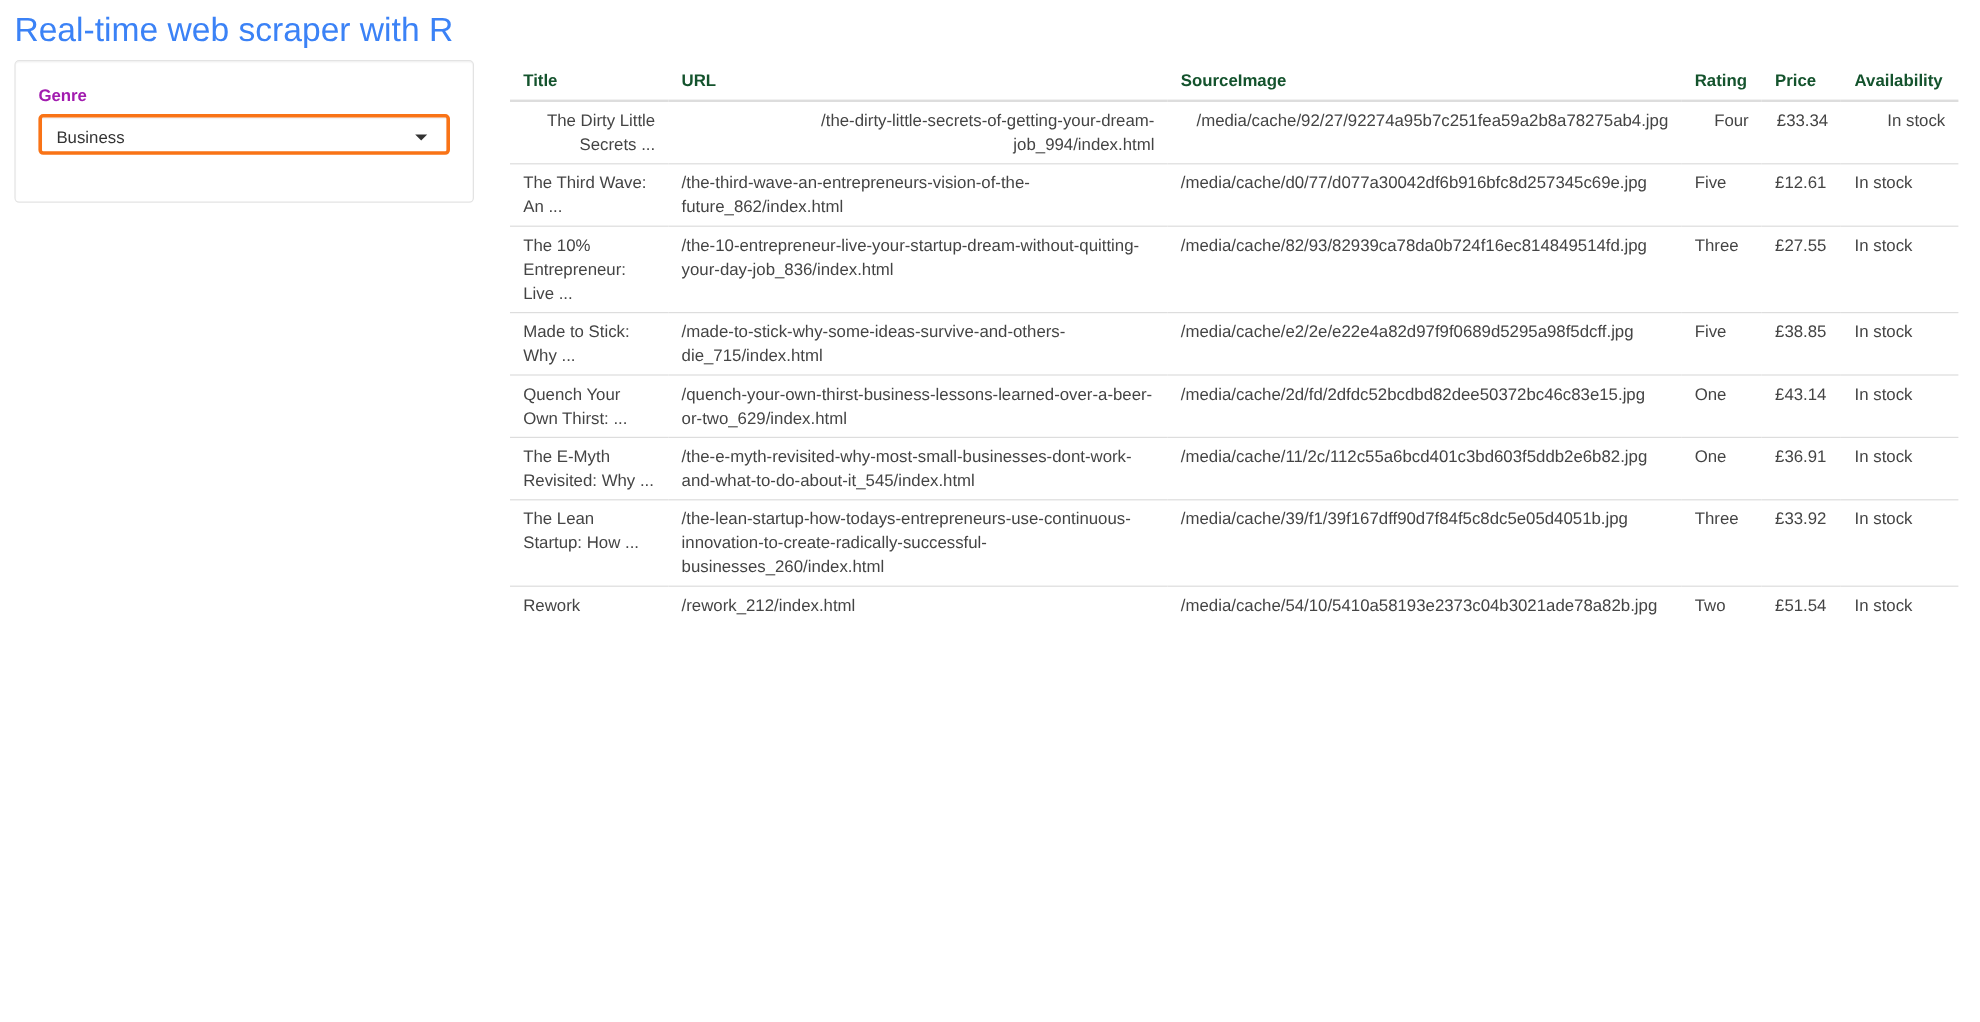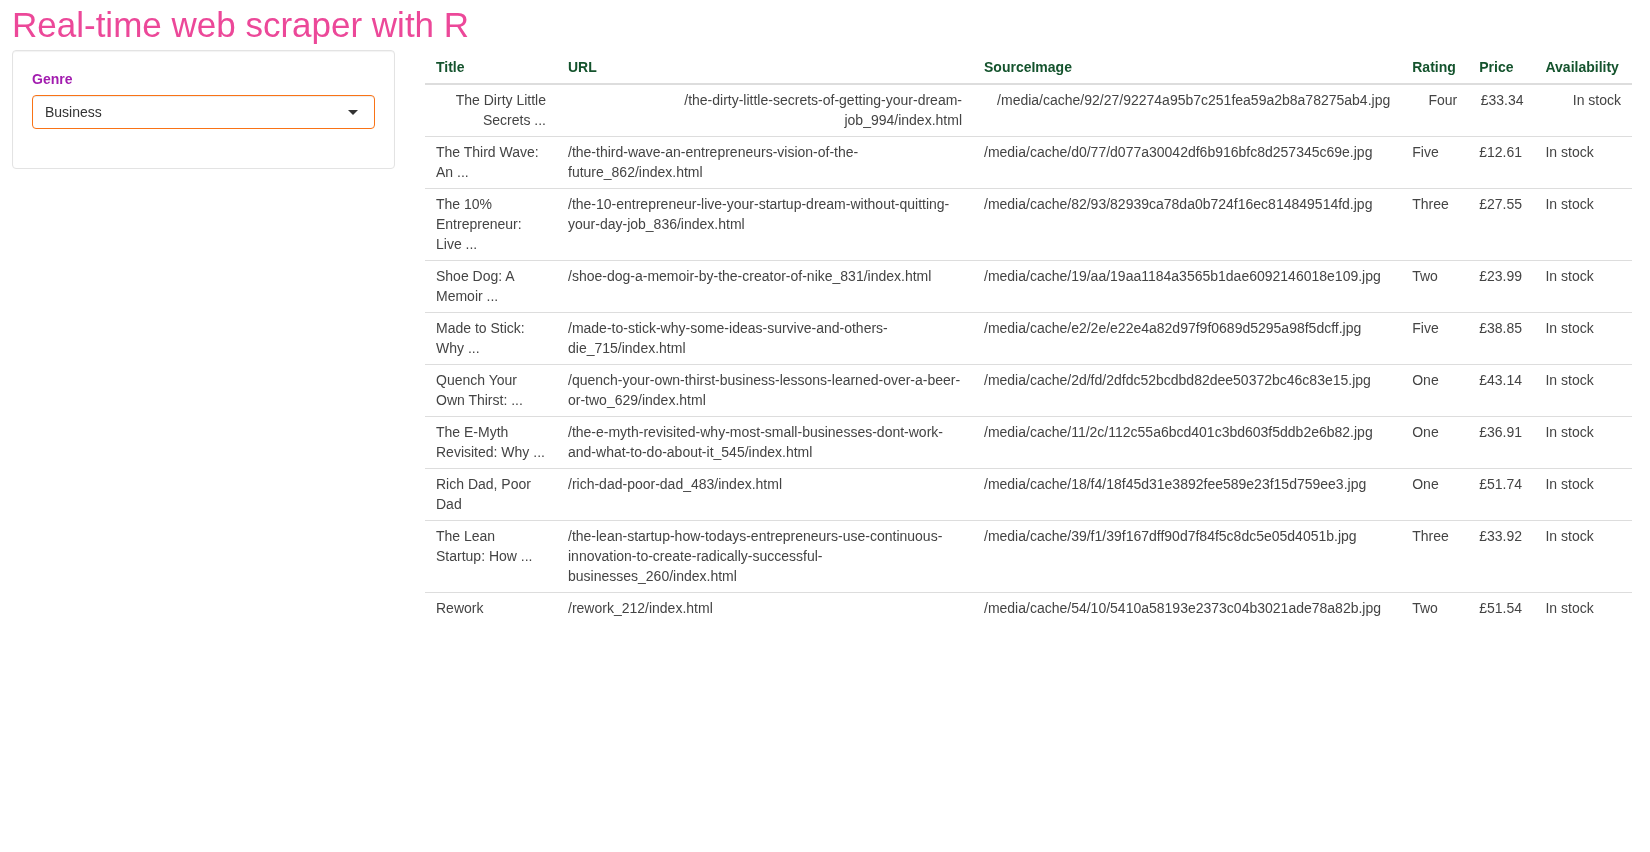--- a/index.html
+++ b/index.html
@@ -7,41 +7,41 @@
   body {
     width: 1650px; height: 852px; overflow: hidden;
     background: #ffffff;
     font-family: "Liberation Sans", "DejaVu Sans", sans-serif;
     color: #333333;
     font-size: 14px;
   }
   .page-title {
     position: absolute; left: 12px; top: 5px;
     margin: 0;
-    font-size: 35px; font-weight: 400; color: #ec4899;
+    font-size: 28px; font-weight: 400; color: #3b82f6;
     line-height: 40px;
     text-align: center;
   }
   .sidebar-panel {
     position: absolute; left: 12px; top: 50px;
     width: 383px; height: 119px;
     background: #f5f5f5;
     border: 1px solid #e3e3e3;
     border-radius: 4px;
     box-shadow: inset 0 1px 1px rgba(0,0,0,0.05);
     background: #ffffff;
   }
   .genre-label {
     position: absolute; left: 19px; top: 20px;
     font-size: 14px; font-weight: 700; color: #a21caf;
   }
   .genre-select {
     position: absolute; left: 19px; top: 44px;
     width: 343px; height: 34px;
-    border: 1px solid #f97316; border-radius: 4px;
+    border: 3px solid #f97316; border-radius: 4px;
     background: #fff;
     box-shadow: inset 0 1px 1px rgba(0,0,0,0.075);
     cursor: pointer;
   }
   .genre-value {
     position: absolute; left: 12px; top: 8px;
     font-size: 14px; color: #333;
   }
   .caret {
     position: absolute; right: 16px; top: 14px;
@@ -122,28 +122,20 @@
       </tr>
       <tr>
         <td class="col-title">The 10% Entrepreneur: Live ...</td>
         <td class="col-url">/the-10-entrepreneur-live-your-startup-dream-without-quitting-your-day-job_836/index.html</td>
         <td class="col-src">/media/cache/82/93/82939ca78da0b724f16ec814849514fd.jpg</td>
         <td class="col-rating">Three</td>
         <td class="col-price">£27.55</td>
         <td class="col-avail">In stock</td>
       </tr>
       <tr>
-        <td class="col-title">Shoe Dog: A Memoir ...</td>
-        <td class="col-url">/shoe-dog-a-memoir-by-the-creator-of-nike_831/index.html</td>
-        <td class="col-src">/media/cache/19/aa/19aa1184a3565b1dae6092146018e109.jpg</td>
-        <td class="col-rating">Two</td>
-        <td class="col-price">£23.99</td>
-        <td class="col-avail">In stock</td>
-      </tr>
-      <tr>
         <td class="col-title">Made to Stick: Why ...</td>
         <td class="col-url">/made-to-stick-why-some-ideas-survive-and-others-die_715/index.html</td>
         <td class="col-src">/media/cache/e2/2e/e22e4a82d97f9f0689d5295a98f5dcff.jpg</td>
         <td class="col-rating">Five</td>
         <td class="col-price">£38.85</td>
         <td class="col-avail">In stock</td>
       </tr>
       <tr>
         <td class="col-title">Quench Your Own Thirst: ...</td>
         <td class="col-url">/quench-your-own-thirst-business-lessons-learned-over-a-beer-or-two_629/index.html</td>
@@ -154,28 +146,20 @@
       </tr>
       <tr>
         <td class="col-title">The E-Myth Revisited: Why ...</td>
         <td class="col-url">/the-e-myth-revisited-why-most-small-businesses-dont-work-and-what-to-do-about-it_545/index.html</td>
         <td class="col-src">/media/cache/11/2c/112c55a6bcd401c3bd603f5ddb2e6b82.jpg</td>
         <td class="col-rating">One</td>
         <td class="col-price">£36.91</td>
         <td class="col-avail">In stock</td>
       </tr>
       <tr>
-        <td class="col-title">Rich Dad, Poor Dad</td>
-        <td class="col-url">/rich-dad-poor-dad_483/index.html</td>
-        <td class="col-src">/media/cache/18/f4/18f45d31e3892fee589e23f15d759ee3.jpg</td>
-        <td class="col-rating">One</td>
-        <td class="col-price">£51.74</td>
-        <td class="col-avail">In stock</td>
-      </tr>
-      <tr>
         <td class="col-title">The Lean Startup: How ...</td>
         <td class="col-url">/the-lean-startup-how-todays-entrepreneurs-use-continuous-innovation-to-create-radically-successful-businesses_260/index.html</td>
         <td class="col-src">/media/cache/39/f1/39f167dff90d7f84f5c8dc5e05d4051b.jpg</td>
         <td class="col-rating">Three</td>
         <td class="col-price">£33.92</td>
         <td class="col-avail">In stock</td>
       </tr>
       <tr>
         <td class="col-title">Rework</td>
         <td class="col-url">/rework_212/index.html</td>

